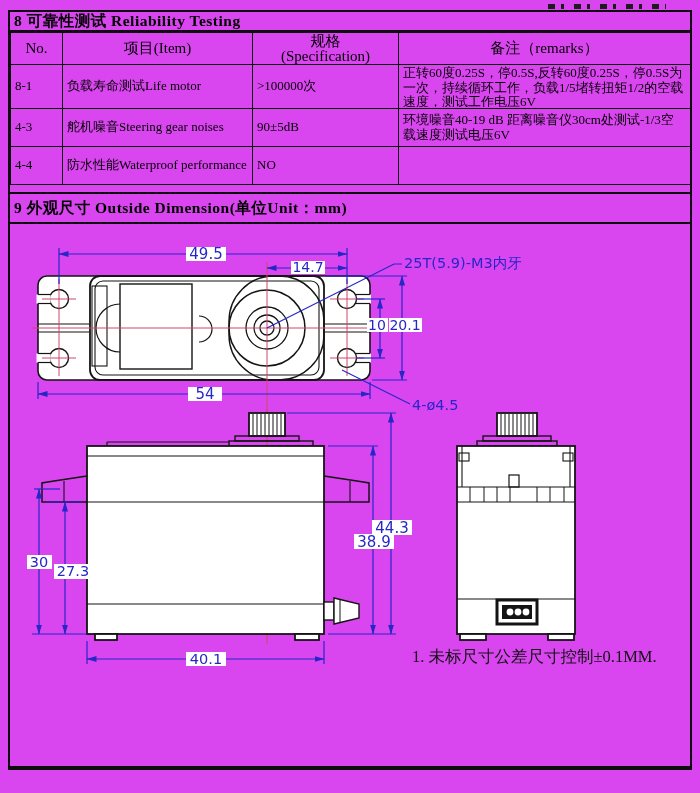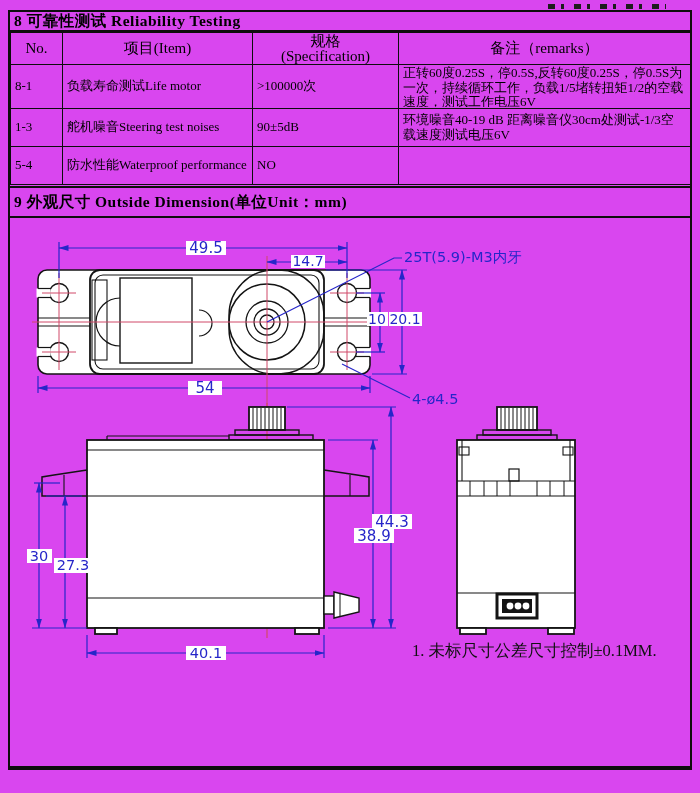--- a/index.html
+++ b/index.html
@@ -7,21 +7,21 @@
   .stage { position:relative; width:700px; height:793px; background:#d946ef; overflow:hidden;padding-left:32px; }
 
   .clip-frag { position:absolute; top:4px; left:548px; width:118px; height:5px;
     background:repeating-linear-gradient(90deg,#1c1c1c 0 7px,transparent 7px 13px,#1c1c1c 13px 16px,transparent 16px 26px); }
 
   .sheet { position:absolute; left:8px; top:10px; width:684px; height:760px;
     border:2px solid #0d0d0d; border-bottom-width:4px; display:flex; flex-direction:column; }
 
   .secbar { height:20px; border-bottom:2px solid #0d0d0d; display:flex; align-items:center;
     font-size:15.5px; font-weight:bold; padding-left:4px; letter-spacing:0.5px; color:#000; }
-  .secbar.nine { height:32px; border-top:2px solid #0d0d0d; margin-top:1px; }
+  .secbar.nine { height:32px; border-top:2px solid #0d0d0d; margin-top:7px; }
 
   table.rel { width:680px; border-collapse:collapse; table-layout:fixed; }
   table.rel td { border:1.5px solid #0d0d0d; font-size:13px; line-height:14.5px; color:#000;
     padding:1px 4px; vertical-align:middle; overflow:hidden; }
   table.rel tr.hdr td { text-align:center; font-size:15px; vertical-align:middle; }
   td.c-no { text-align:left; padding-left:6px;font-family:Liberation Serif, serif; }
   td.spec2 { line-height:13.5px; }
   .clip-cell { display:block; max-height:41px; overflow:hidden; }
 
   .draw { position:relative; flex:1; overflow:hidden; }
@@ -58,27 +58,27 @@
       </tr>
       <tr style="height:43px">
         <td class="c-no">8-1</td>
         <td>负载寿命测试Life motor</td>
         <td>&gt;100000次</td>
         <td style="vertical-align:top">
           <span class="clip-cell">正转60度0.25S，停0.5S,反转60度0.25S，停0.5S为一次，持续循环工作，负载1/5堵转扭矩1/2的空载速度，测试工作电压6V</span>
         </td>
       </tr>
       <tr style="height:38px">
-        <td class="c-no">1-3</td>
-        <td>舵机噪音Steering test noises</td>
+        <td class="c-no">4-3</td>
+        <td>舵机噪音Steering gear noises</td>
         <td>90±5dB</td>
         <td>环境噪音40-19 dB  距离噪音仪30cm处测试-1/3空载速度测试电压6V</td>
       </tr>
       <tr style="height:38px">
-        <td class="c-no">5-4</td>
+        <td class="c-no">4-4</td>
         <td>防水性能Waterproof performance</td>
         <td>NO</td>
         <td></td>
       </tr>
     </tbody>
       </table>
 
     <div class="secbar nine">9 外观尺寸 Outside Dimension(单位Unit：mm)</div>
 
     <div class="draw">

